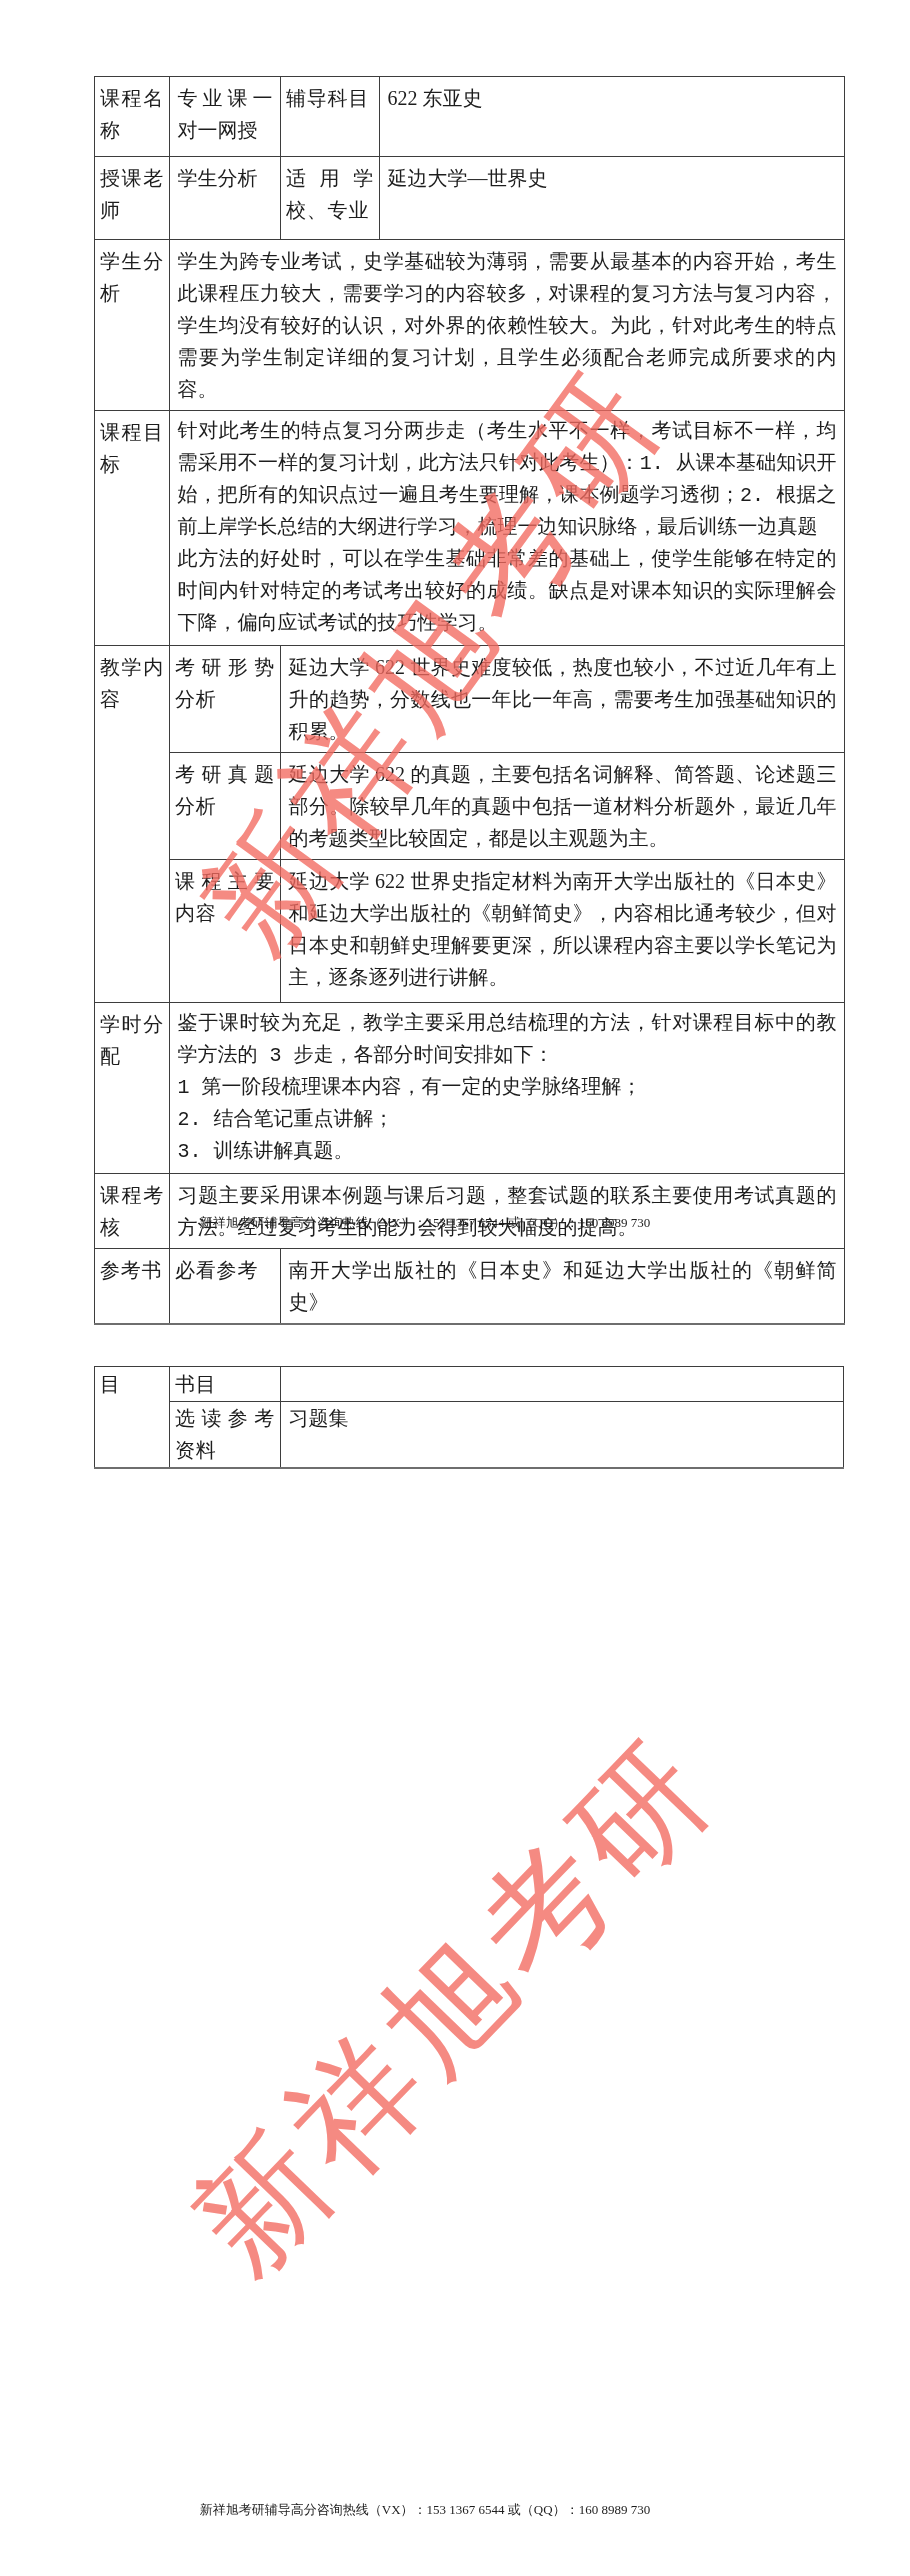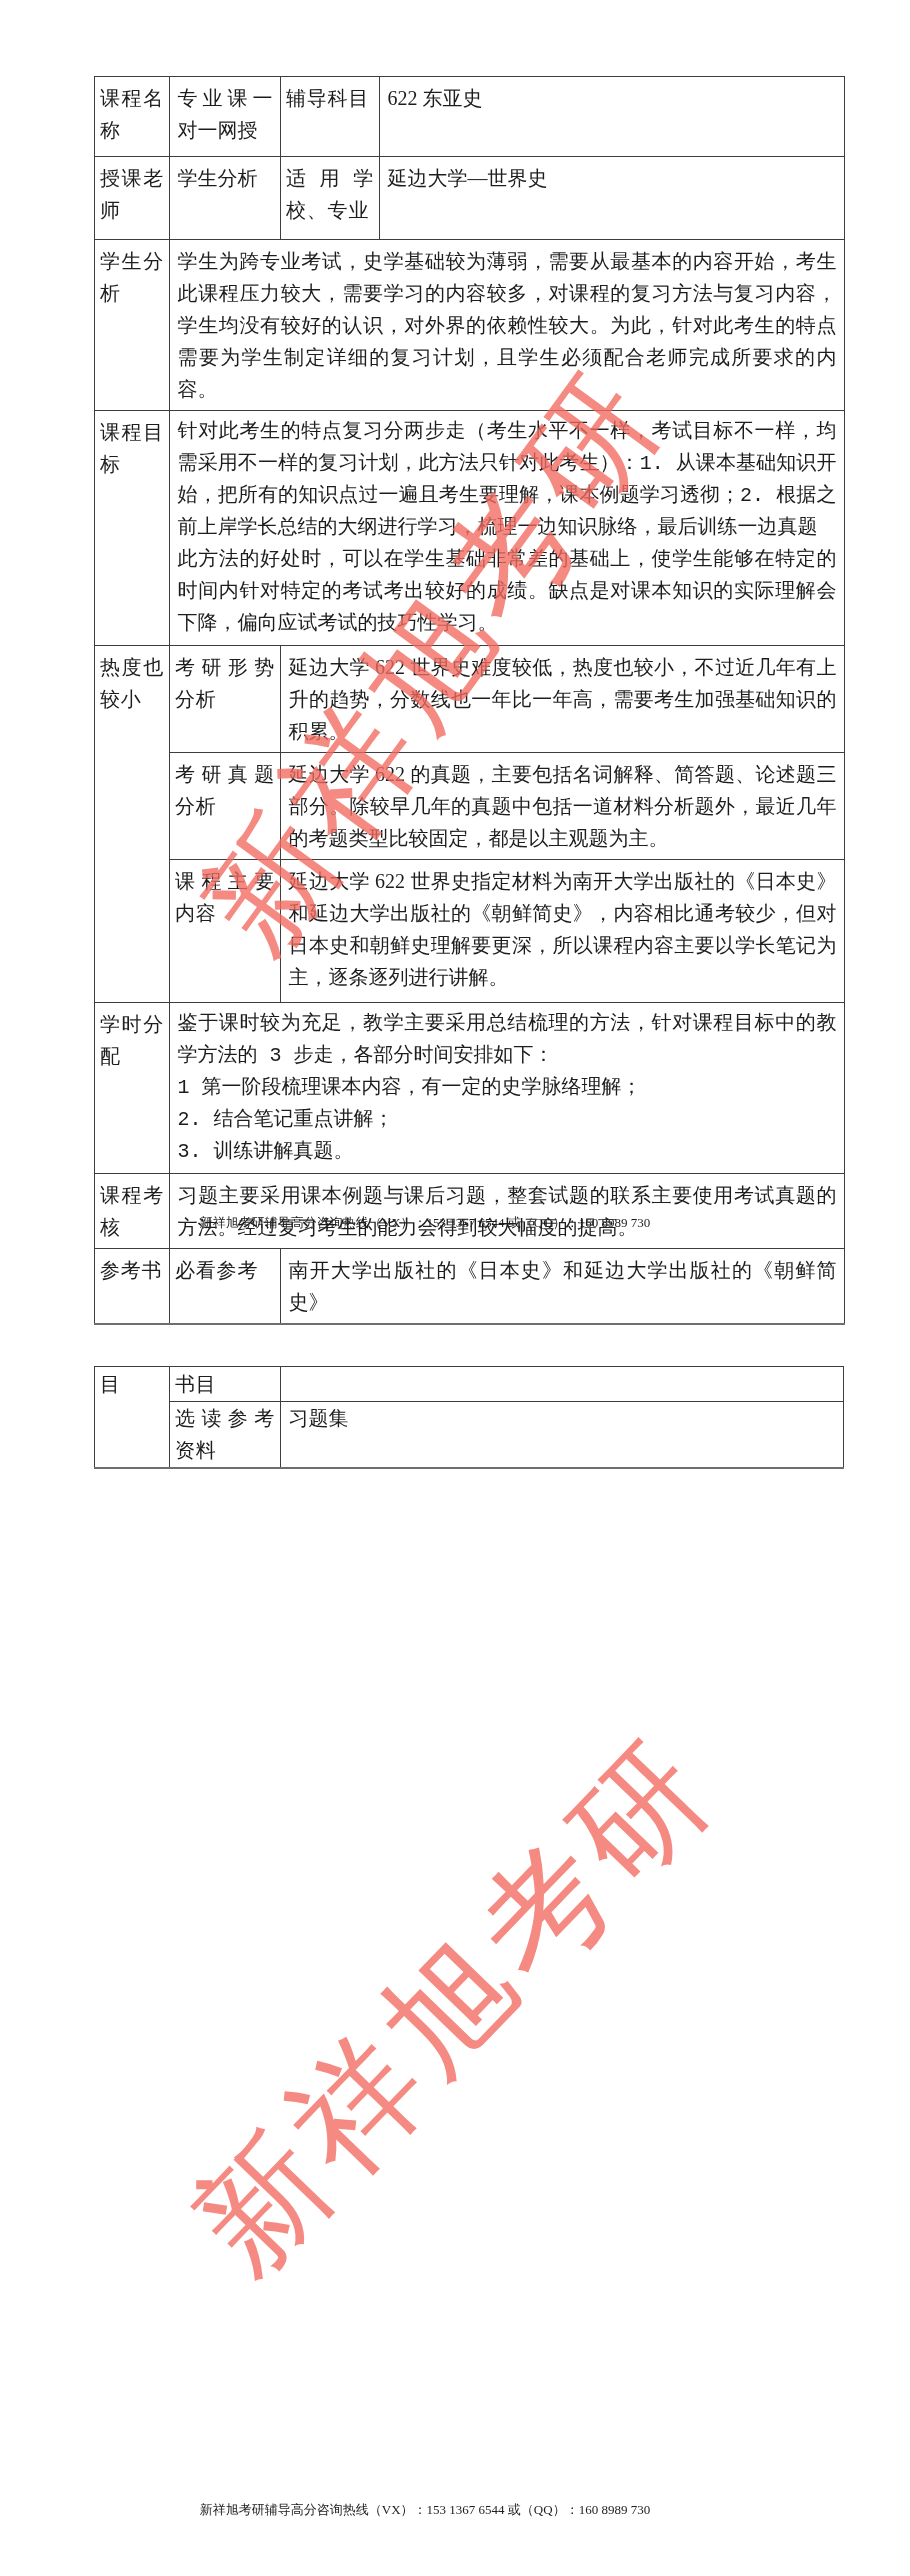--- a/index.html
+++ b/index.html
@@ -90,21 +90,21 @@
 
     <tr style="height:226px">
       <td class="lab">课程目标</td>
       <td colspan="3">
         <div class="para">针对此考生的特点复习分两步走（考生水平不一样，考试目标不一样，均需采用不一样的复习计划，此方法只针对此考生）：1. 从课本基础知识开始，把所有的知识点过一遍且考生要理解，课本例题学习透彻；2. 根据之前上岸学长总结的大纲进行学习，梳理一边知识脉络，最后训练一边真题</div>
         <div class="para">此方法的好处时，可以在学生基础非常差的基础上，使学生能够在特定的时间内针对特定的考试考出较好的成绩。缺点是对课本知识的实际理解会下降，偏向应试考试的技巧性学习。</div>
       </td>
     </tr>
 
     <tr style="height:95px">
-      <td class="lab" rowspan="3">热度也较小</td>
+      <td class="lab" rowspan="3">教学内容</td>
       <td class="lab">考研形势分析</td>
       <td colspan="2">延边大学 622 世界史难度较低，热度也较小，不过近几年有上升的趋势，分数线也一年比一年高，需要考生加强基础知识的积累。</td>
     </tr>
     <tr style="height:101px">
       <td class="lab">考研真题分析</td>
       <td colspan="2">延边大学 622 的真题，主要包括名词解释、简答题、论述题三部分。除较早几年的真题中包括一道材料分析题外，最近几年的考题类型比较固定，都是以主观题为主。</td>
     </tr>
     <tr style="height:143px">
       <td class="lab">课程主要内容</td>
       <td colspan="2">延边大学 622 世界史指定材料为南开大学出版社的《日本史》和延边大学出版社的《朝鲜简史》，内容相比通考较少，但对日本史和朝鲜史理解要更深，所以课程内容主要以学长笔记为主，逐条逐列进行讲解。</td>

